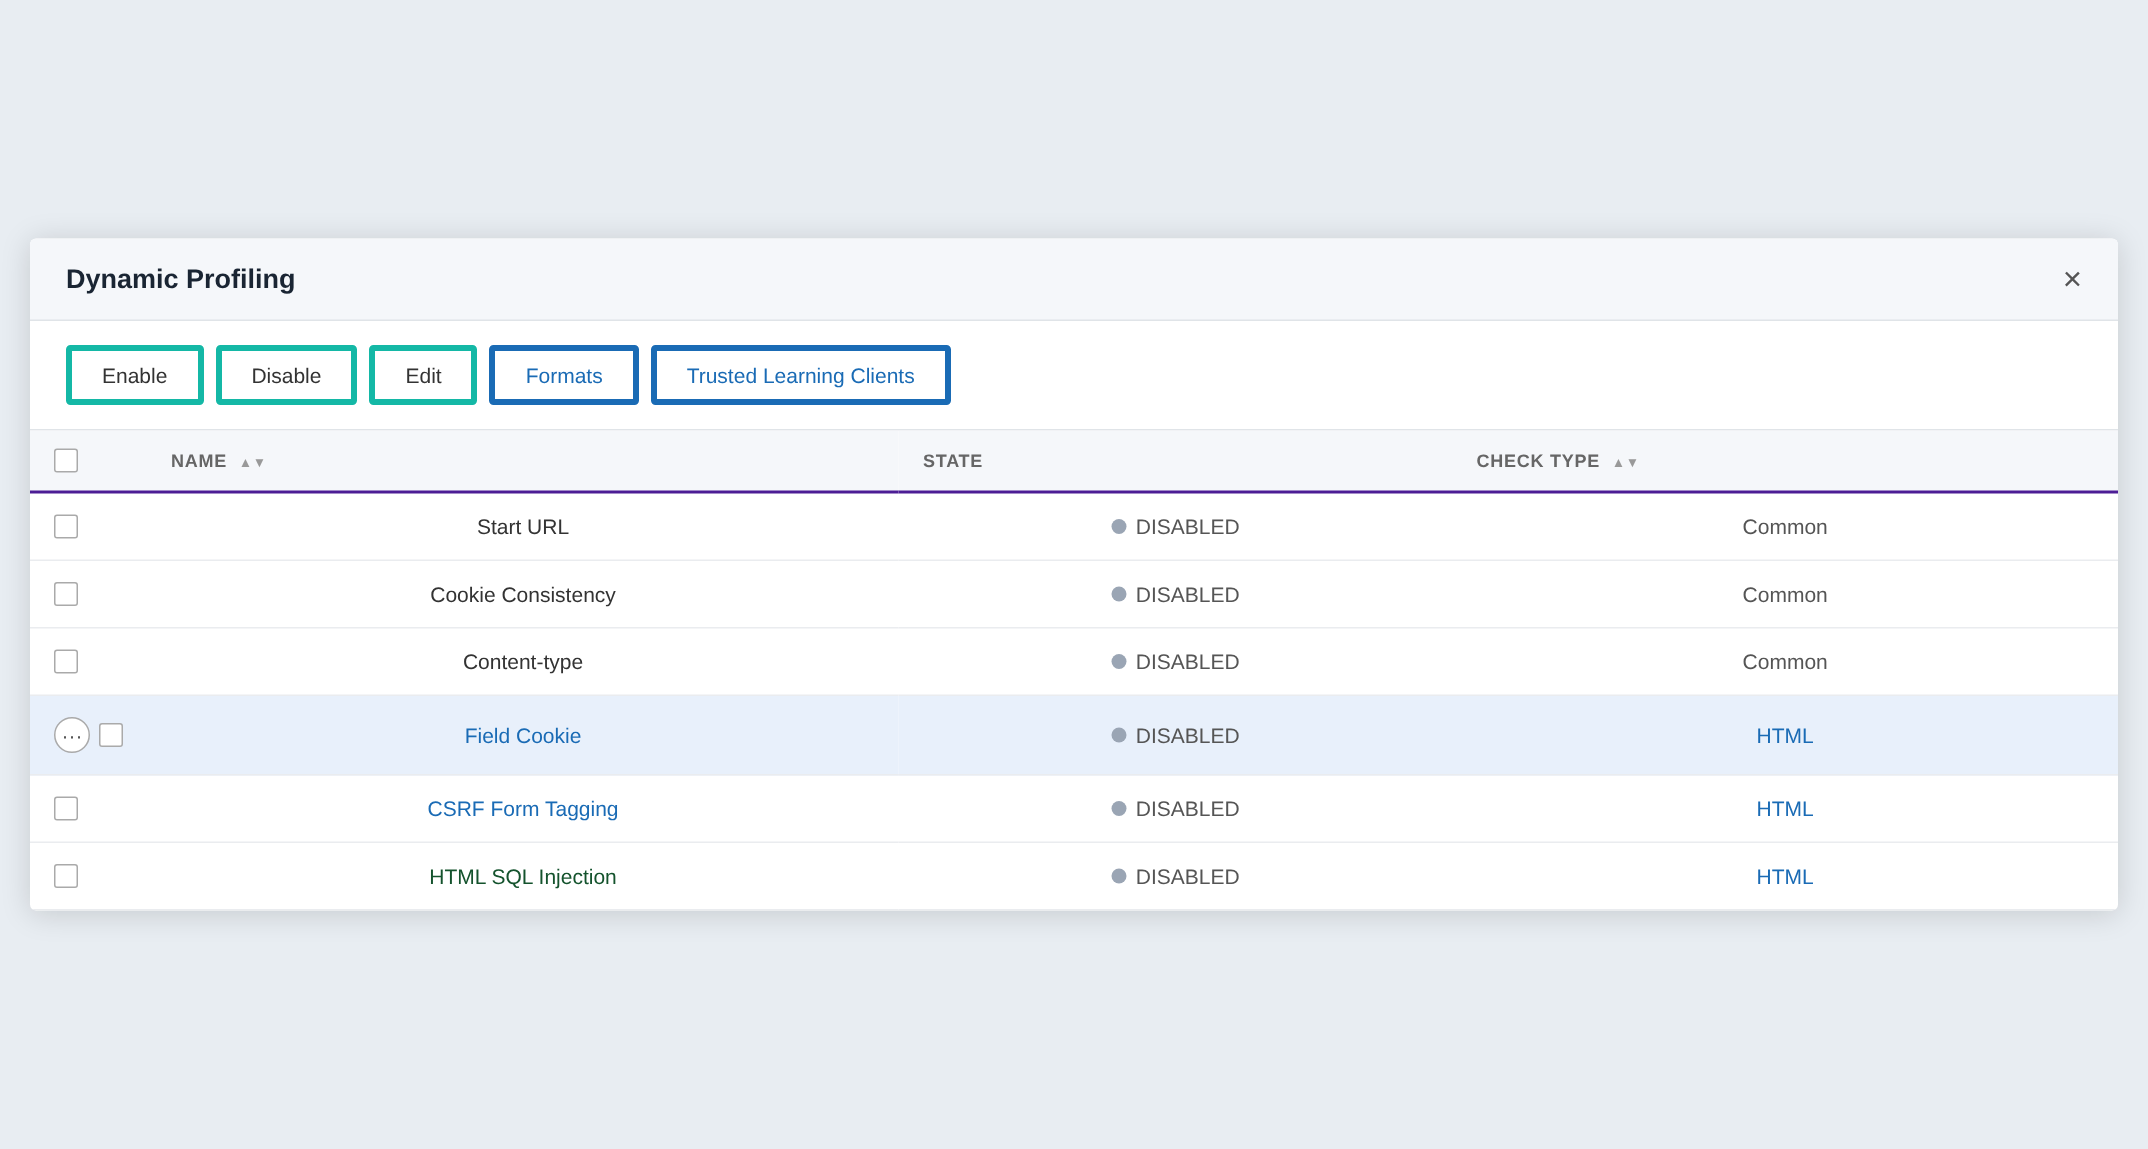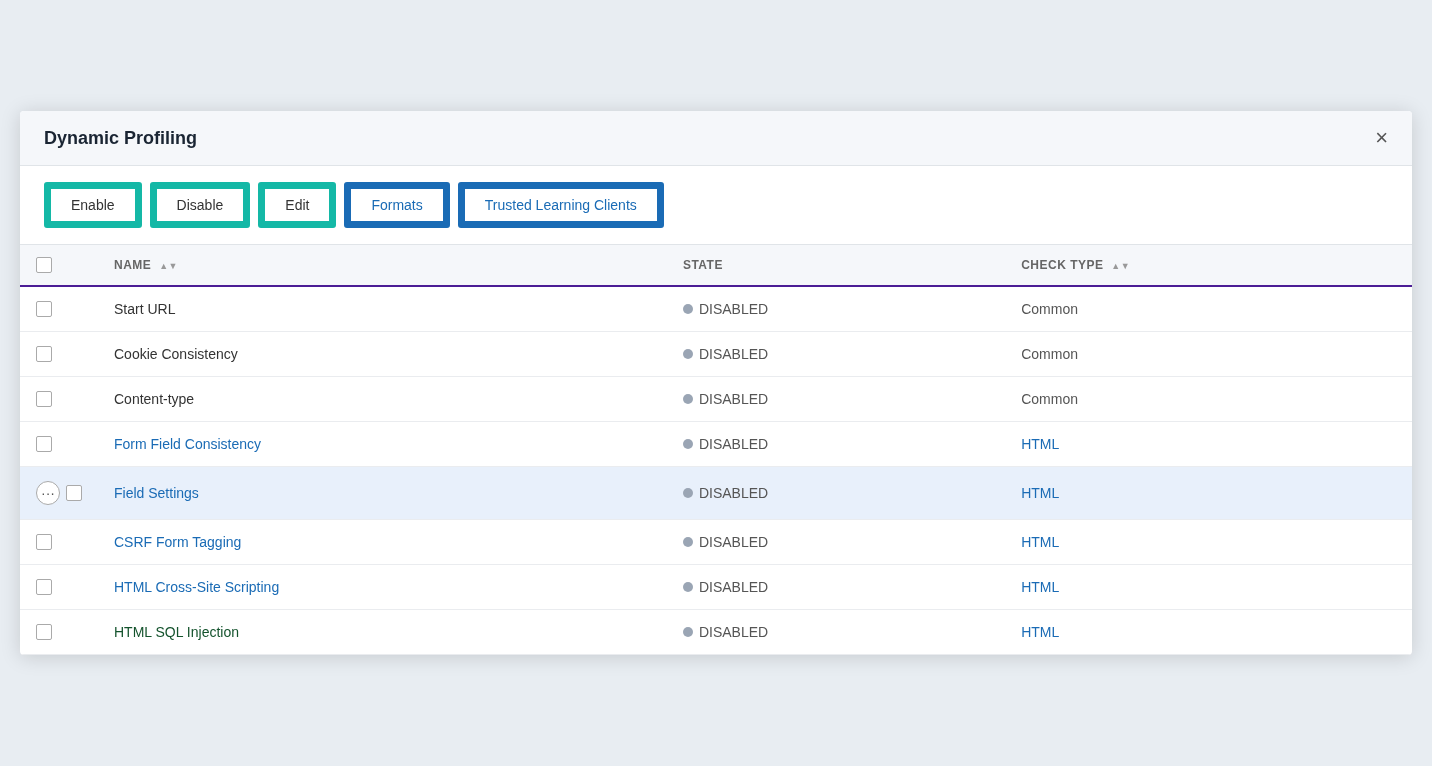--- a/index.html
+++ b/index.html
@@ -45,21 +45,21 @@
     .toolbar {
       display: flex;
       align-items: center;
       padding: 16px 24px;
       gap: 8px;
       border-bottom: 1px solid #e0e4e8;
       background: #fff;
     }
     .toolbar-btn {
       padding: 8px 20px;
-      border: 7px solid #14b8a6;
+      border: 4px solid #14b8a6;
       background: #fff;
       color: #333;
       font-size: 14px;
       border-radius: 3px;
       cursor: pointer;
     }
     .toolbar-btn.active {
       border-color: #1a6bb5;
       color: #1a6bb5;
       font-weight: 500;
@@ -105,20 +105,21 @@
     .sort-arrows {
       display: inline-flex;
       flex-direction: column;
       margin-left: 4px;
       font-size: 9px;
       color: #999;
       vertical-align: middle;
     }
     tbody tr {
       border-bottom: 1px solid #eaecef;
+      text-align: center;
     }
     tbody tr.highlighted {
       background: #e8f0fb;
     }
     tbody td {
       padding: 14px 16px;
       font-size: 14px;
       color: #333;
     }
     tbody td:first-child {
@@ -244,58 +245,38 @@
           <tr>
             <td>
               <div class="check-cell">
                 <div class="checkbox"></div>
               </div>
             </td>
             <td>Content-type</td>
             <td><span class="status-dot"></span><span class="status-text">DISABLED</span></td>
             <td class="check-type-plain">Common</td>
           </tr>
-          <tr>
-            <td>
-              <div class="check-cell">
-                <div class="checkbox"></div>
-              </div>
-            </td>
-            <td style="color: rgb(26, 107, 181);">Form Field Consistency</td>
+          <tr class="highlighted">
+            <td>
+              <div class="check-cell">
+                <div class="row-actions-btn">···</div>
+                <div class="checkbox"></div>
+              </div>
+            </td>
+            <td style="color: rgb(26, 107, 181);">Field Cookie</td>
             <td><span class="status-dot"></span><span class="status-text">DISABLED</span></td>
             <td><a href="#" class="check-type-link">HTML</a></td>
           </tr>
-          <tr class="highlighted">
-            <td>
-              <div class="check-cell">
-                <div class="row-actions-btn">···</div>
-                <div class="checkbox"></div>
-              </div>
-            </td>
-            <td style="color: rgb(26, 107, 181);">Field Settings</td>
-            <td><span class="status-dot"></span><span class="status-text">DISABLED</span></td>
-            <td><a href="#" class="check-type-link">HTML</a></td>
-          </tr>
           <tr>
             <td>
               <div class="check-cell">
                 <div class="checkbox"></div>
               </div>
             </td>
             <td style="color: rgb(26, 107, 181);">CSRF Form Tagging</td>
-            <td><span class="status-dot"></span><span class="status-text">DISABLED</span></td>
-            <td><a href="#" class="check-type-link">HTML</a></td>
-          </tr>
-          <tr>
-            <td>
-              <div class="check-cell">
-                <div class="checkbox"></div>
-              </div>
-            </td>
-            <td style="color: rgb(26, 107, 181);">HTML Cross-Site Scripting</td>
             <td><span class="status-dot"></span><span class="status-text">DISABLED</span></td>
             <td><a href="#" class="check-type-link">HTML</a></td>
           </tr>
           <tr>
             <td>
               <div class="check-cell">
                 <div class="checkbox"></div>
               </div>
             </td>
             <td style="color: #14532d;">HTML SQL Injection</td>

